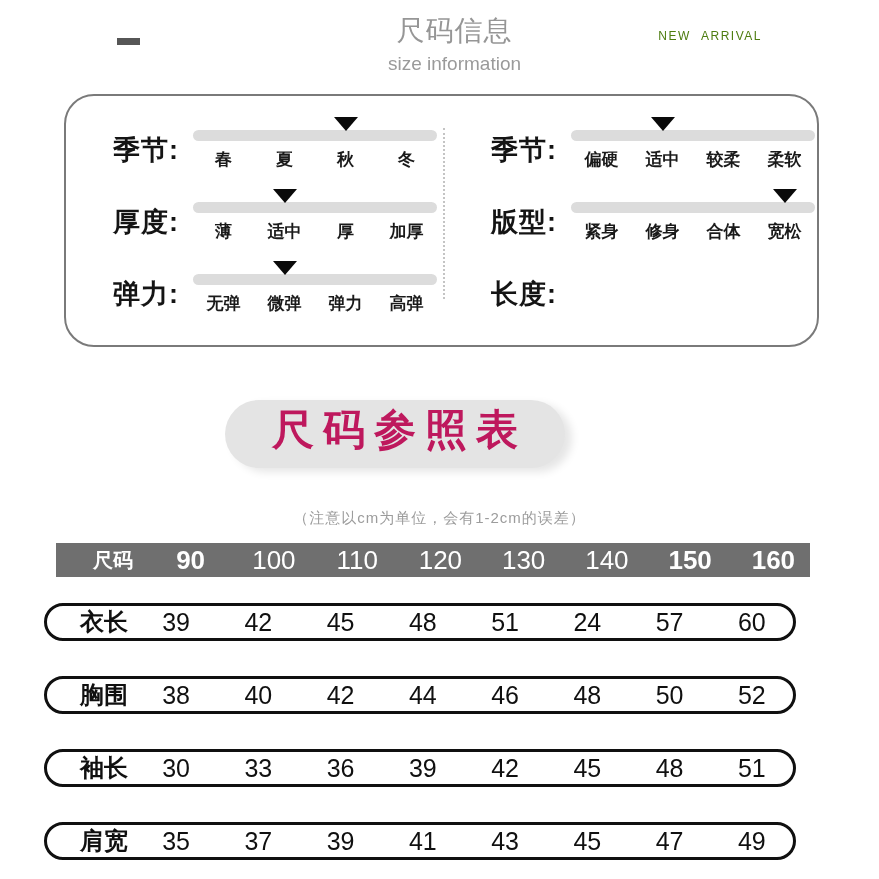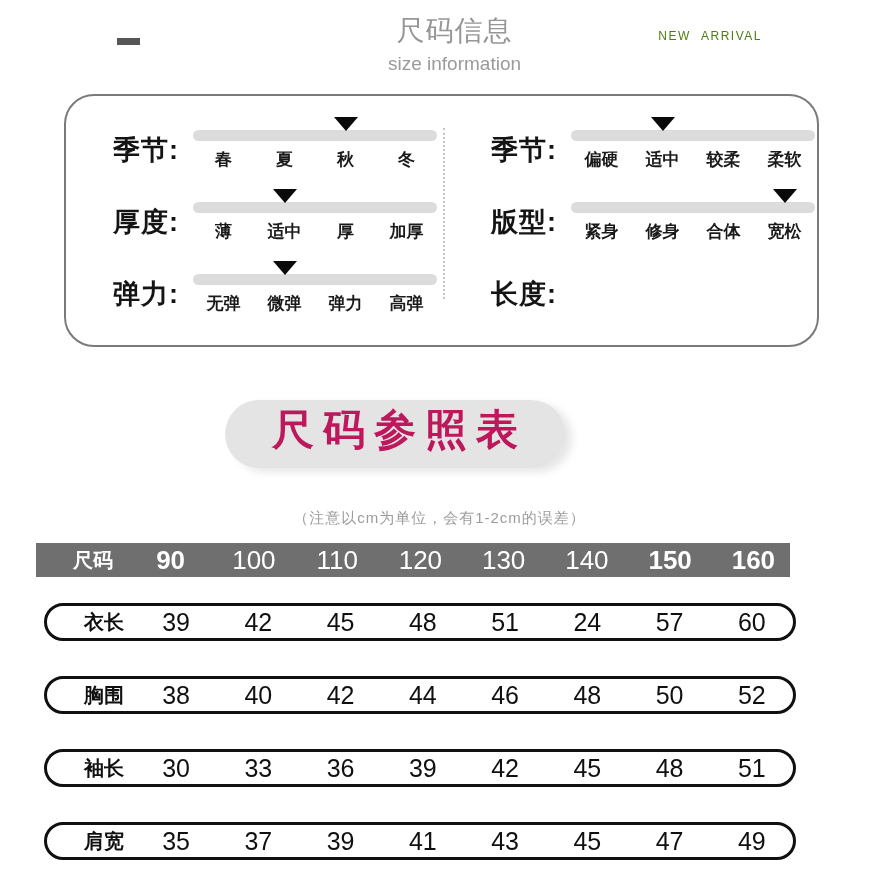--- a/index.html
+++ b/index.html
@@ -37,29 +37,29 @@
 
   
   .pill { position:absolute; left:225px; top:400px; width:340px; height:68px;
           background:var(--pill-bg,#e4e4e4); border-radius:34px; text-align:center;
           line-height:66px; font-size:42px; font-weight:700; color:#be185d;
           letter-spacing:9px; text-indent:9px; box-shadow:7px 4px 8px rgba(0,0,0,0.10);font-family:Liberation Mono, monospace; }
   .note { position:absolute; left:0; top:509px; width:100%; text-align:center;
           font-size:15px; color:#9c9c9c; letter-spacing:1px; }
 
   
-  .size-header { position:absolute; left:36px; top:543px; width:754px; height:34px;
+  .size-header { position:absolute; left:56px; top:543px; width:754px; height:34px;
                  background:var(--header-bar,#6f6f6f); display:flex; align-items:center; color:#fff;gap:10px; }
   .t-label { flex:0 0 88px; padding-left:26px; text-align:center; font-size:20px; font-weight:700; }
   .t-cell { flex:1; text-align:center; font-size:26px; font-weight:400; }
   .t-cell.bold { font-weight:700; }
   .size-rows { position:absolute; left:44px; top:603px; width:754px; }
   .size-row { width:752px; height:38px; margin-bottom:35px; border:3px solid #101010;
               border-radius:19px; background:#fff; display:flex; align-items:center; color:#101010; }
-  .size-row .t-label { font-size:20px; font-weight:700; }
+  .size-row .t-label { font-size:24px; font-weight:700; }
   .size-row .t-cell { font-size:25px; font-weight:500; }
 </style>
 </head>
 <body>
 
 <div class="page">
 
   <div class="dash"></div>
   <div class="title-block">
     <div class="title">尺码信息</div>

